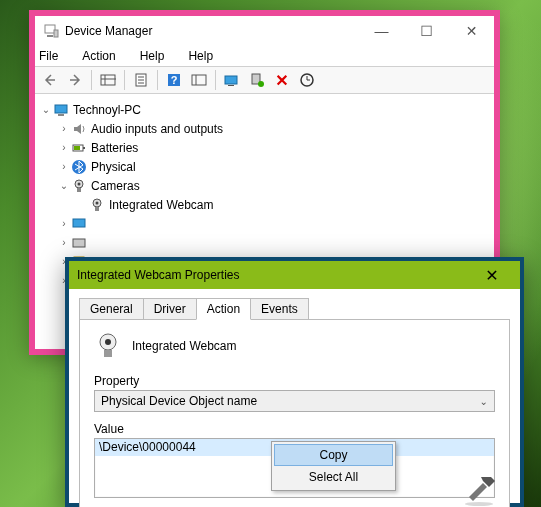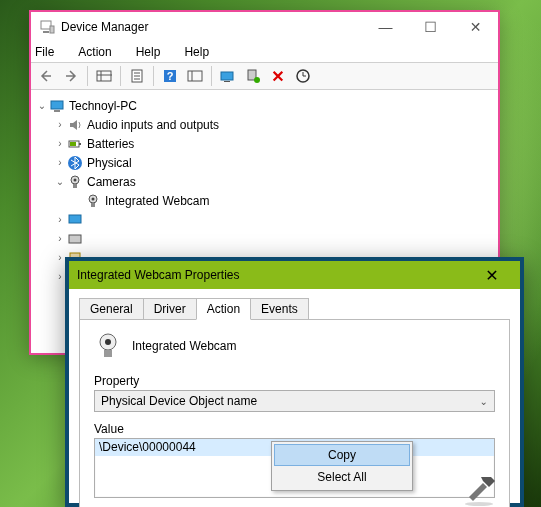--- a/index.html
+++ b/index.html
@@ -21,21 +21,21 @@
     transform: rotate(15deg);
     pointer-events:none;
   }
   .dm-window {
     position: absolute;
     left: 29px;
     top: 10px;
     width: 471px;
     height: 345px;
     background: #fff;
-    border: 2px solid #ec4899;
+    border: 6px solid #ec4899;
     box-shadow: 0 4px 20px rgba(0,0,0,0.3);
   }
   .dm-titlebar {
     height: 30px;
     display:flex;
     align-items:center;
     padding: 0 0 0 8px;
     background: #fff;
     font-size: 12px;
     color: #000;
@@ -87,21 +87,21 @@
   .combo { width:100%; height:22px; border:1px solid #adadad; background:#efefef; font-size:12px; display:flex; align-items:center; padding:0 6px; justify-content:space-between; margin-bottom:10px;}
   .combo .chev { font-size:10px; color:#555;}
   .valuebox { width:100%; height:60px; border:1px solid #adadad; background:#fff; font-size:12px; padding:0; box-shadow: inset 0 0 0 1px rgba(0,0,0,0.02);}
   .value-selected { background:#d6ecff; height:17px; padding:1px 4px; }
   .hammer { position:absolute; right:10px; bottom:6px; width:40px; height:40px; }
 
   .ctx-menu {
     position:absolute;
     left:271px;
     top:441px;
-    width:142px;
+    width:125px;
     background:#f2f2f2;
     border:1px solid #a0a0a0;
     box-shadow:2px 2px 4px rgba(0,0,0,0.25);
     padding:2px;
     font-size:12px;
   }
   .ctx-item { height:22px; display:flex; align-items:center; justify-content:center;}
   .ctx-item.hover { background:#bfdcf5; border:1px solid #7bb0e0; height:22px;}
   .svg-icon { display:block; }
 </style>

